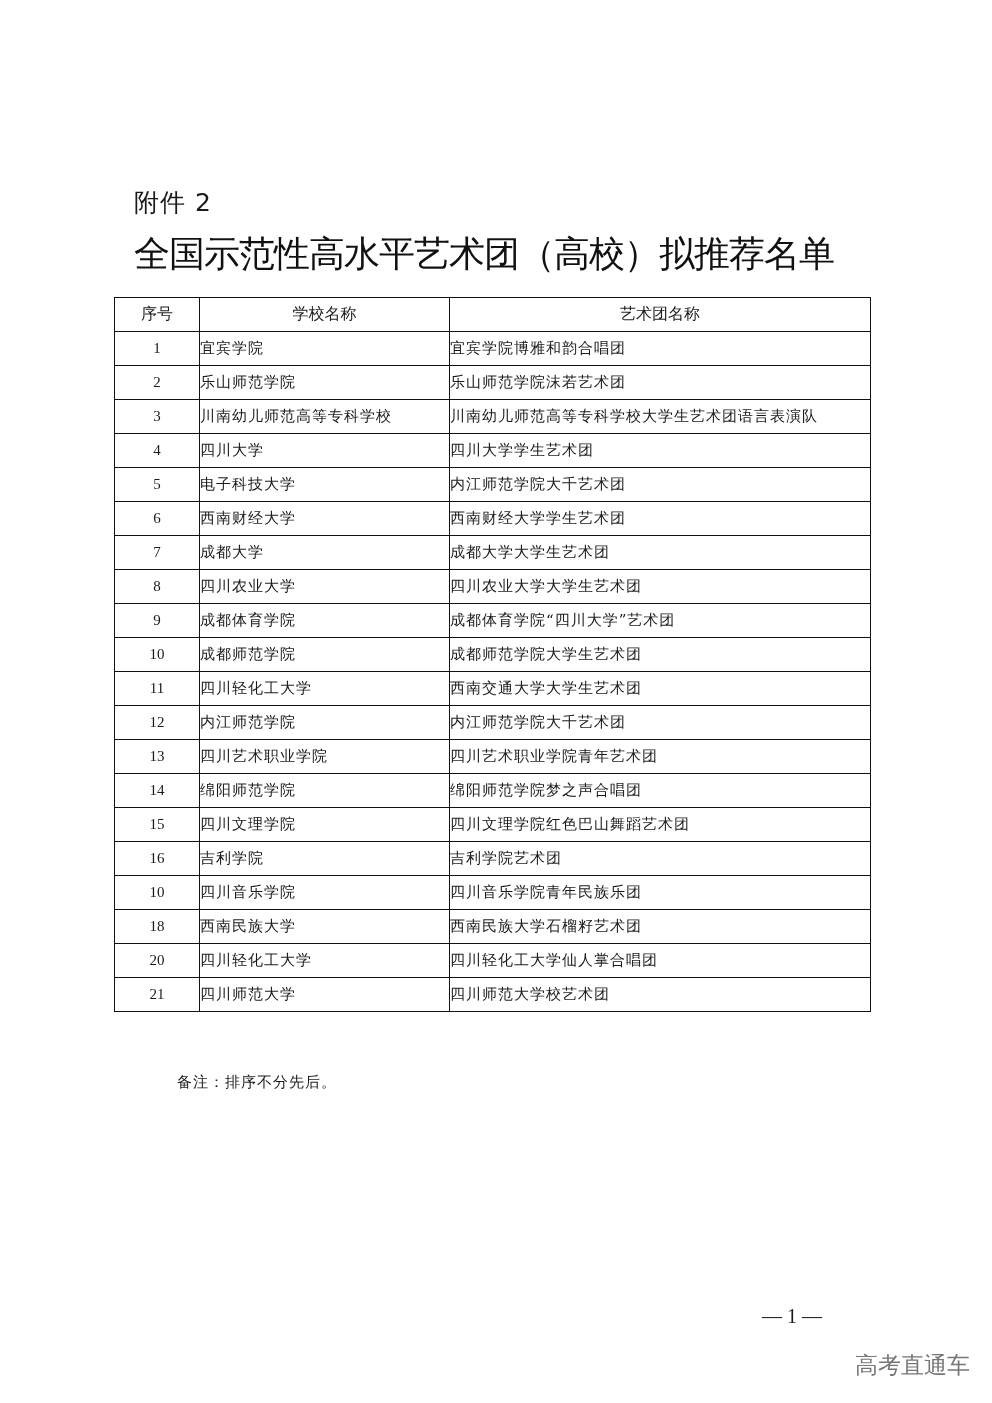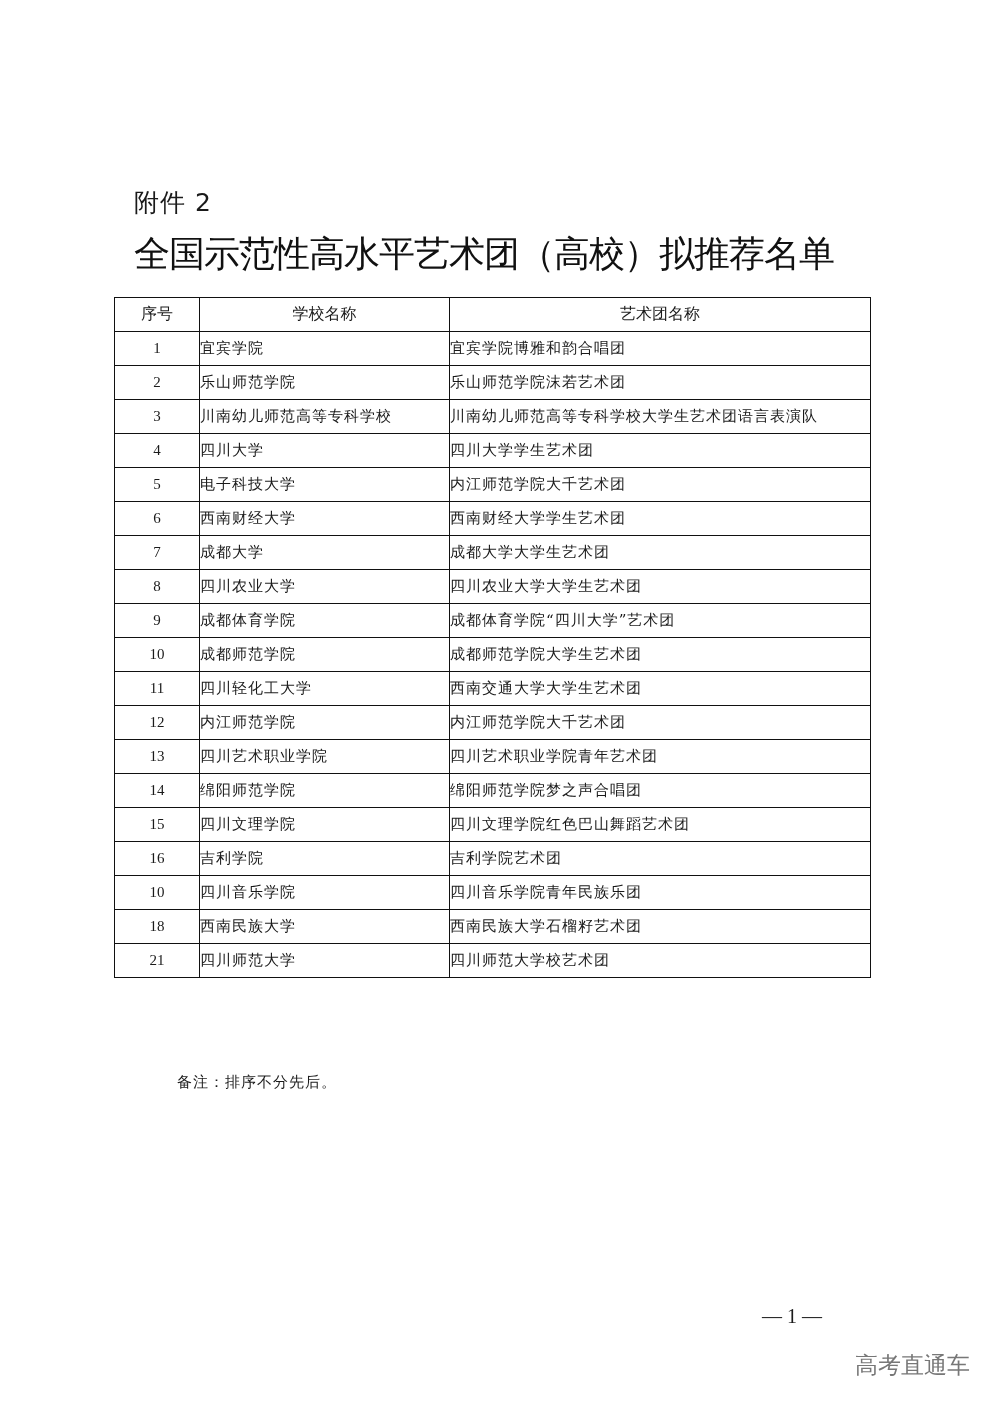--- a/index.html
+++ b/index.html
@@ -128,20 +128,25 @@
         <td class="num">10</td>
         <td class="school">四川音乐学院</td>
         <td class="troupe">四川音乐学院青年民族乐团</td>
       </tr>
       <tr>
         <td class="num">18</td>
         <td class="school">西南民族大学</td>
         <td class="troupe">西南民族大学石榴籽艺术团</td>
       </tr>
       <tr>
+        <td class="num">20</td>
+        <td class="school">四川轻化工大学</td>
+        <td class="troupe">四川轻化工大学仙人掌合唱团</td>
+      </tr>
+      <tr>
         <td class="num">21</td>
         <td class="school">四川师范大学</td>
         <td class="troupe">四川师范大学校艺术团</td>
       </tr>
     </tbody>
 </table>
 
 <div class="note">备注：排序不分先后。</div>
 <div class="page-num">— 1 —</div>
 <div class="watermark">高考直通车</div>

